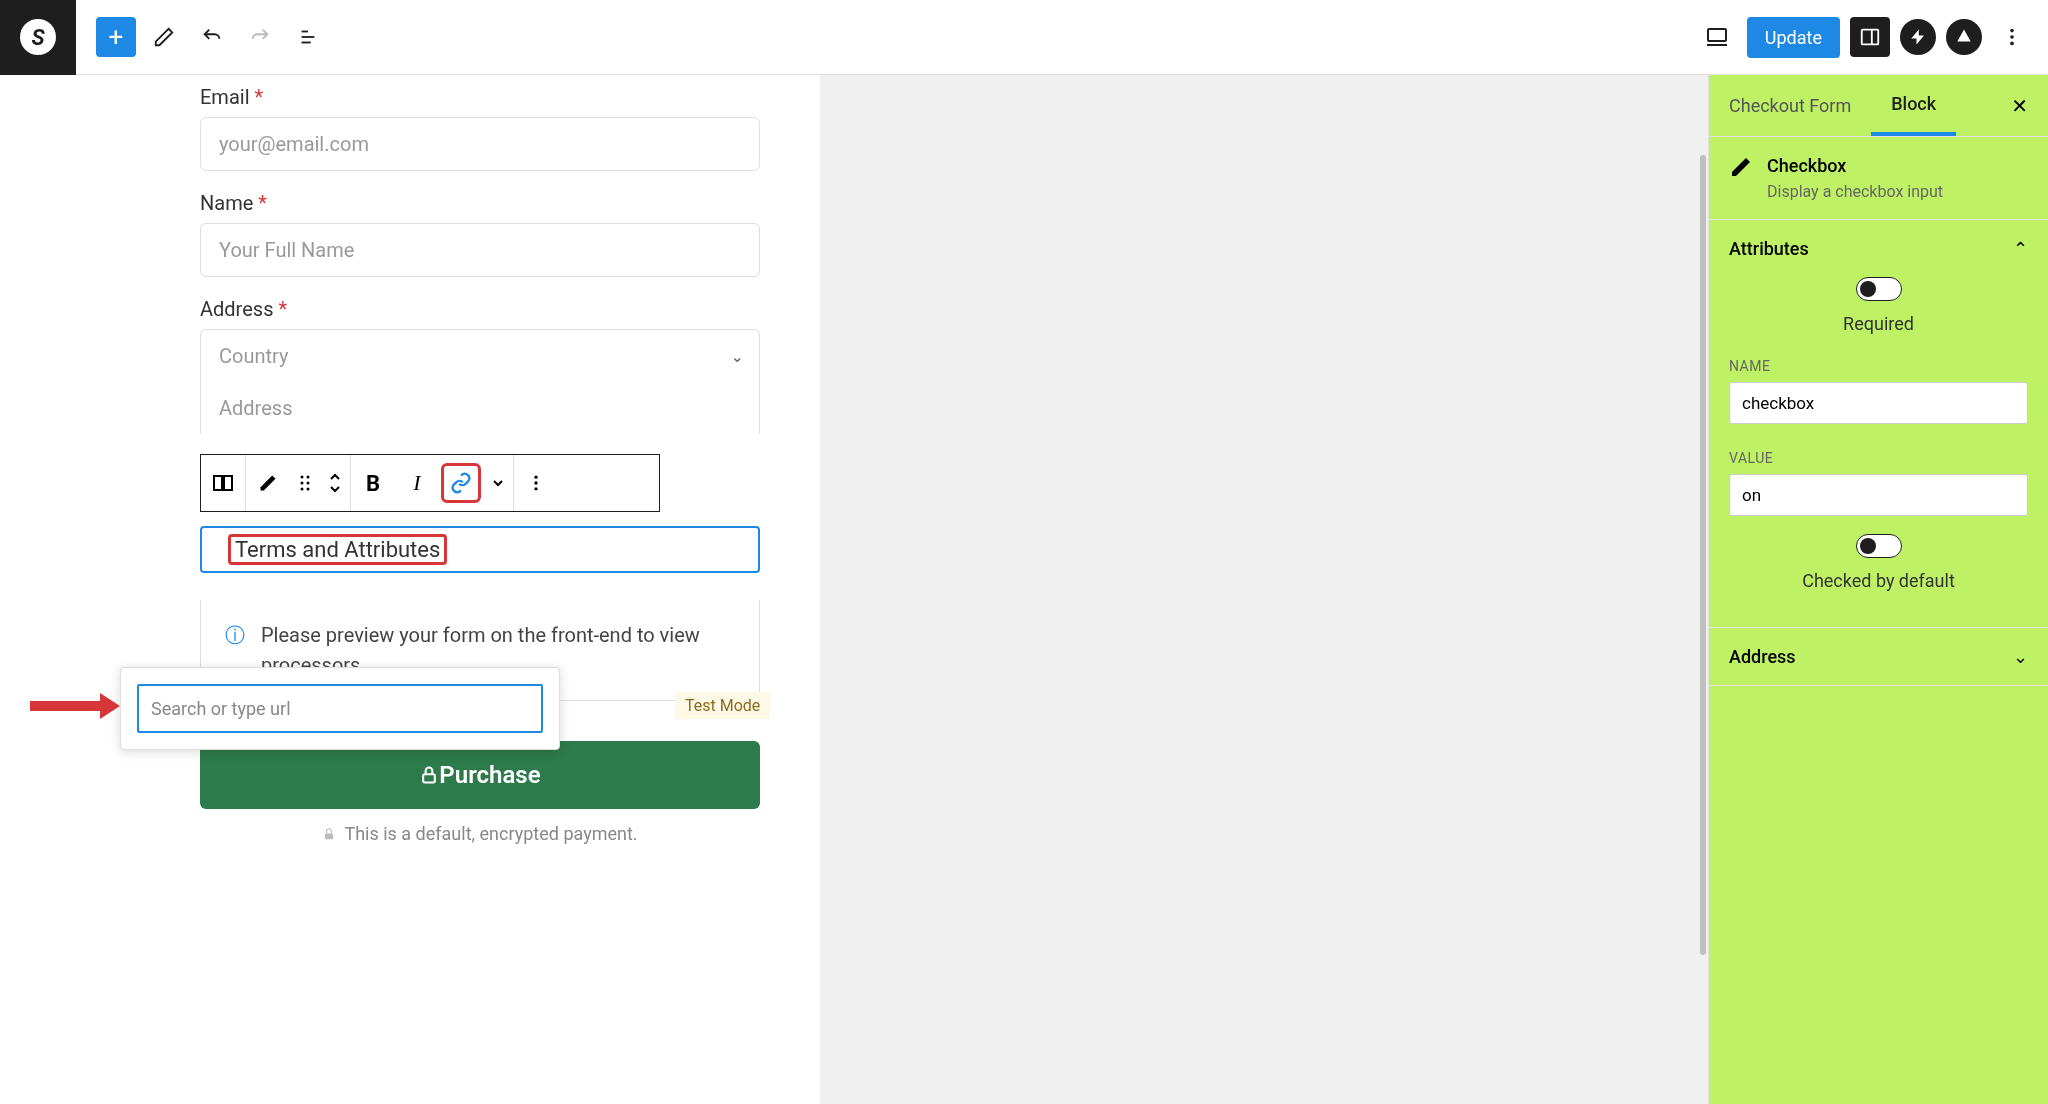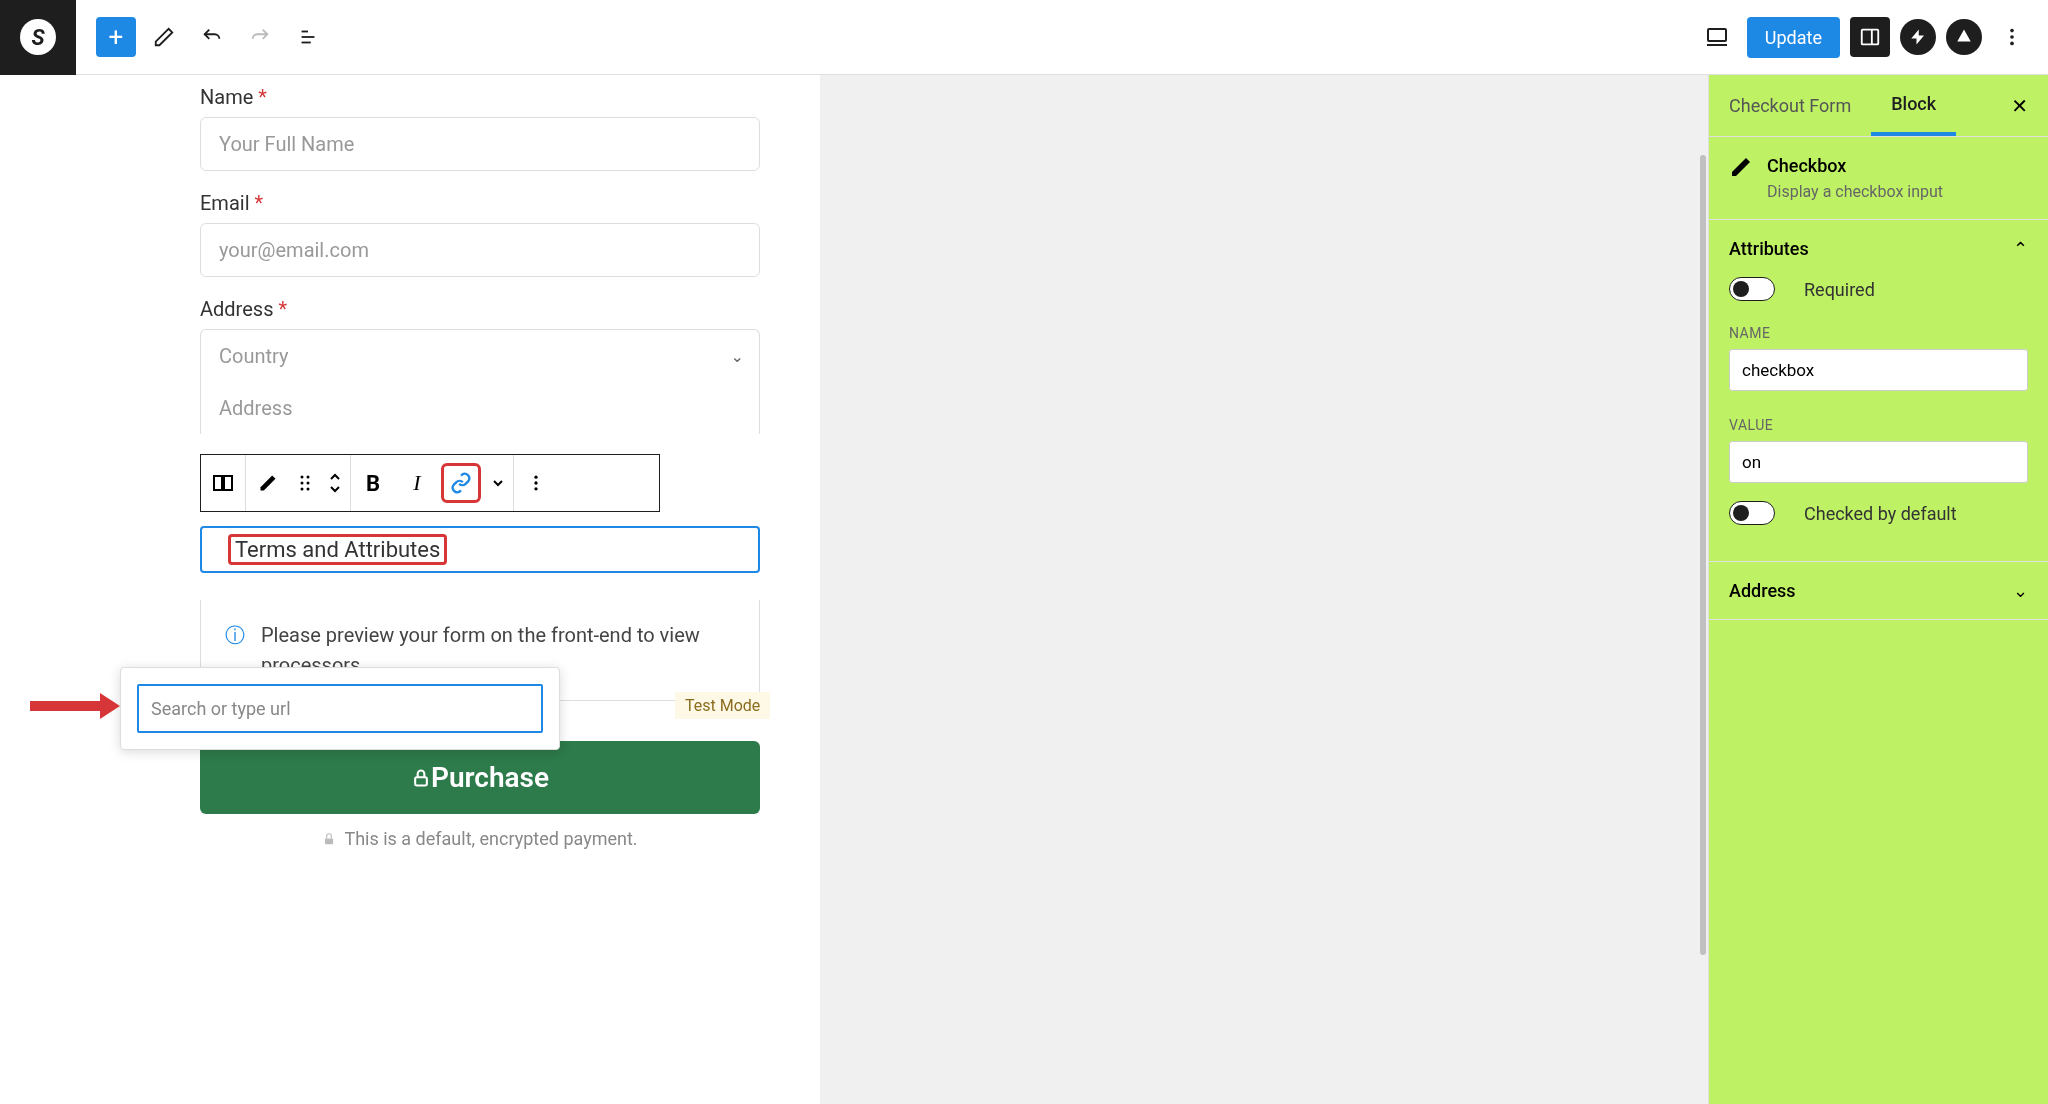--- a/index.html
+++ b/index.html
@@ -54,37 +54,37 @@
 .url-input { width:100%; padding:12px; border:2px solid #1e88e5; border-radius:2px; font-size:18px; }
 .url-input::placeholder { color:#888; }
 .arrow-annotation { position:absolute; left:30px; top:616px; z-index:11; }
 
 
 .test-badge { position:absolute; left:675px; top:617px; background:#fef8e7; color:#8a6d1e; padding:4px 10px; font-size:16px; }
 .info-box { width:560px; border:1px solid #ddd; border-top:none; border-radius:0 0 6px 6px; padding:20px 24px; display:flex; gap:16px; align-items:flex-start; margin-top:27px;}
 .info-icon { color:#1e88e5; font-size:20px; flex-shrink:0; margin-top:2px; }
 .info-text { font-size:20px; color:#444; line-height:1.5; }
 
-.purchase-btn { width:560px; background:#2d7a4a; color:#fff; border:none; padding:20px; font-size:28px; font-weight:600; border-radius:6px; margin-top:40px; display:flex; align-items:center; justify-content:center; cursor:pointer; }
+.purchase-btn { width:560px; background:#2d7a4a; color:#fff; border:none; padding:20px; font-size:24px; font-weight:600; border-radius:6px; margin-top:40px; display:flex; align-items:center; justify-content:center; cursor:pointer; }
 .secure-text { width:560px; text-align:center; margin-top:14px; color:#888; font-size:18px; display:flex; align-items:center; justify-content:center; gap:8px;}
 
 
 .sidebar { width: 340px; border-left: 1px solid #e0e0e0; background:#bef264; display:flex; flex-direction:column; }
 .sidebar-tabs { display:flex; border-bottom:1px solid #e0e0e0; position:relative; }
 .sidebar-tab { padding: 18px 20px; font-size:18px; color:#555; cursor:pointer; border:none; background:transparent; }
 .sidebar-tab.active { color:#1e1e1e; border-bottom:4px solid #1e88e5; font-weight:500; }
 .sidebar-close { margin-left:auto; padding:18px 20px; cursor:pointer; font-size:20px; background:transparent; border:none; }
 .block-header { padding:18px 20px; border-bottom:1px solid #e0e0e0; display:flex; gap:14px; }
 .block-header-icon { font-size:22px; }
 .block-header-text h3 { font-size:18px; font-weight:500; margin-bottom:6px; }
 .block-header-text p { font-size:16px; color:#666; }
 .panel { border-bottom:1px solid #e0e0e0; }
 .panel-head { padding:18px 20px; display:flex; justify-content:space-between; align-items:center; cursor:pointer; font-size:18px; font-weight:500; }
 .panel-body { padding: 0 20px 20px; }
-.toggle-row { display:flex; align-items:center; gap:29px; margin-bottom:24px; }
+.toggle-row { display:flex; align-items:center; gap:12px; margin-bottom:24px;flex-direction:column; }
 .toggle { width:46px; height:24px; border-radius:12px; border:1.5px solid #1e1e1e; background:#fff; position:relative; cursor:pointer; }
 .toggle-knob { width:16px; height:16px; border-radius:50%; background:#1e1e1e; position:absolute; left:3px; top:2.5px; }
 .toggle-label { font-size:18px; color:#333; }
 .attr-label { font-size:14px; color:#666; letter-spacing:0.5px; margin-bottom:8px; margin-top:8px; }
 .attr-input { width:100%; padding:10px 12px; border:1px solid #ccc; border-radius:3px; font-size:17px; margin-bottom:18px; }
 </style>
 </head>
 <body>
 
 <div class="topbar">
@@ -151,27 +151,27 @@
       </button>
   </div>
 </div>
 
 <div class="main">
   <div class="editor">
     <div class="canvas-wrap">
       <div class="form-area">
 
         <div class="form-field">
+          <label class="form-label"><span>Email</span> <span class="req">*</span></label>
+          <input class="form-input" placeholder="your@email.com" style="">
+        </div>
+
+        <div class="form-field">
           <label class="form-label"><span>Name</span> <span class="req">*</span></label>
           <input class="form-input" placeholder="Your Full Name" style="">
-        </div>
-
-        <div class="form-field">
-          <label class="form-label"><span>Email</span> <span class="req">*</span></label>
-          <input class="form-input" placeholder="your@email.com" style="">
         </div>
 
         <div class="form-field address-group">
           <label class="form-label"><span>Address</span> <span class="req">*</span></label>
           <div class="select-wrap">
             <input class="form-input" placeholder="Country" style="">
             <span class="select-chevron">⌄</span>
           </div>
           <input class="form-input bottom" style="border-bottom: none;" placeholder="Address">
         </div>

